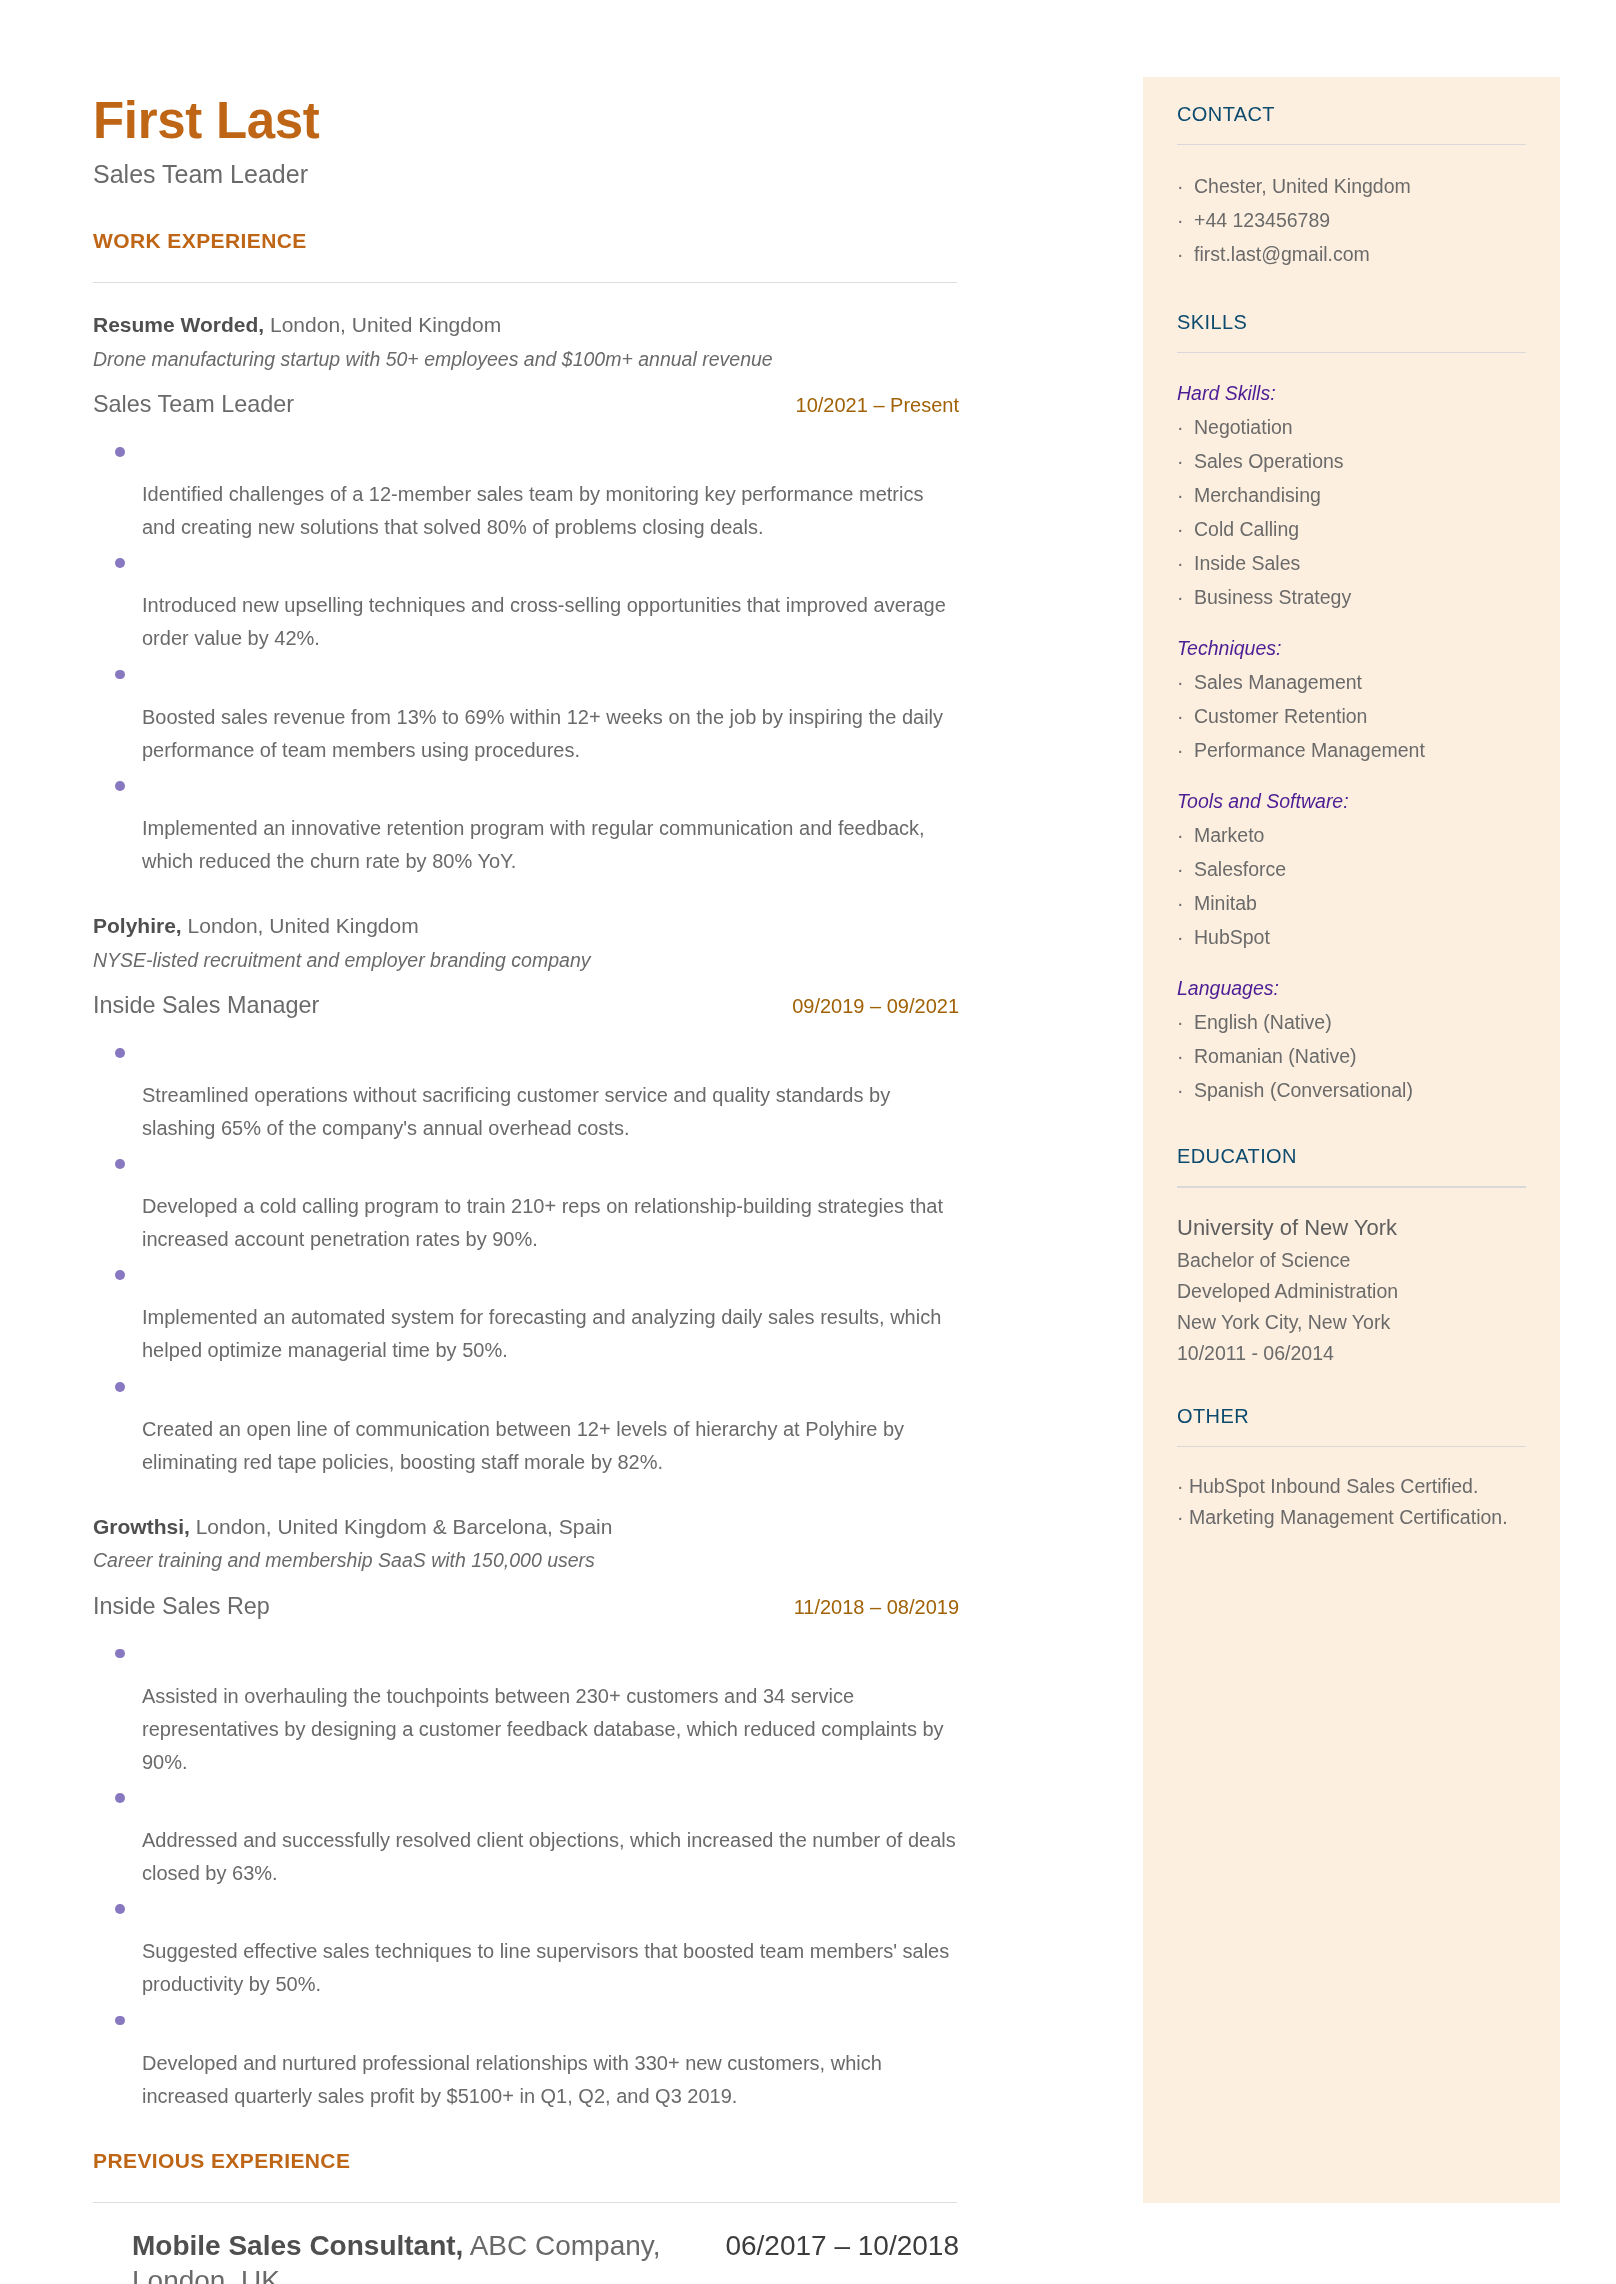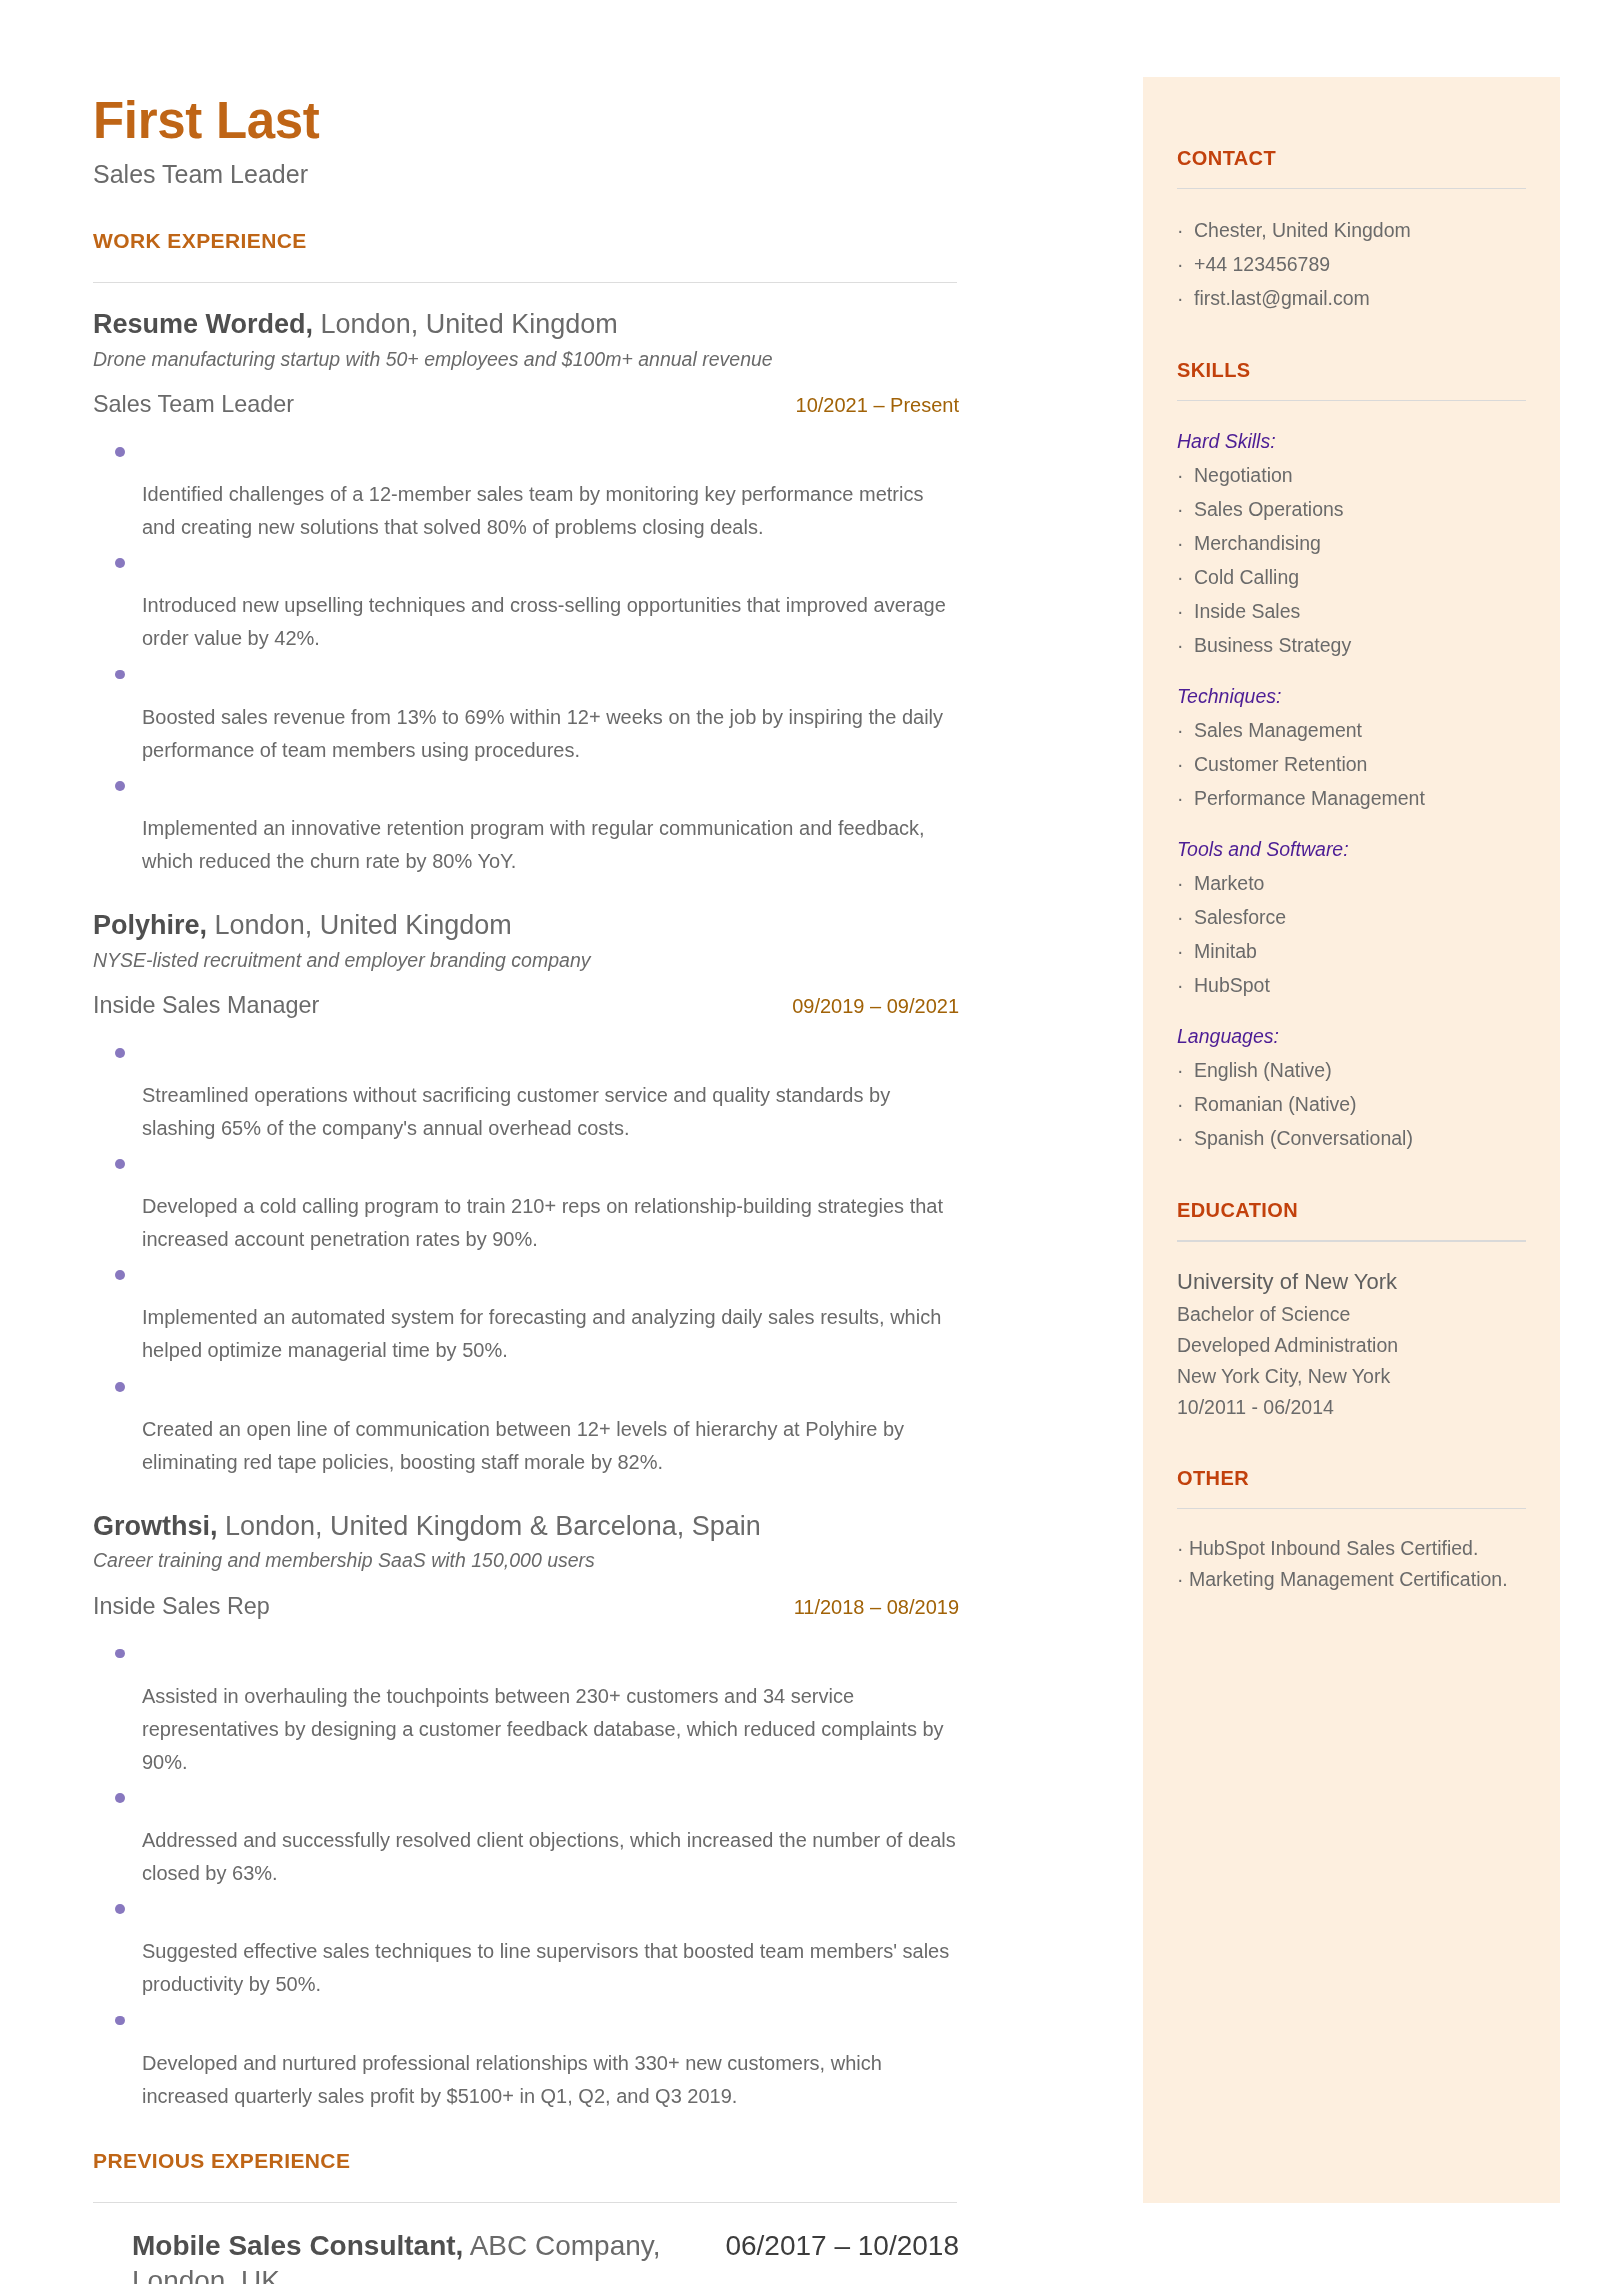--- a/index.html
+++ b/index.html
@@ -29,26 +29,25 @@
     position: absolute;
     left: 1143px;
     top: 77px;
     width: 417px;
     height: 2126px;
     background: #fdefdf;
     padding: 26px 34px 0 34px;
   }
 
   .side-heading {
-    color: #c2410c;
+    color: #0c4a6e;
     font-size: 20px;
-    font-weight: bold;
+    font-weight: normal;
     letter-spacing: 0.4px;
     margin-bottom: 18px;
-    margin-top: 44px;
   }
 
   .side-rule {
     height: 1.3px;
     background: #d9d9d9;
     width: 100%;
     margin-bottom: 23.4px;
   }
 
   .side-block { margin-bottom: 0; }
@@ -131,21 +130,21 @@
     background: #dddddd;
     width: 864px;
     margin-top: 29px;
     margin-bottom: 25px;
   }
 
   .job { margin-bottom: 9px; }
   .job + .job { margin-top: 31px; }
 
   .company {
-    font-size: 27px;
+    font-size: 21px;
     line-height: 33px;
     color: #6a6a6a;
     margin-top: 24px;
   }
   .company b { color: #4f4f4f; font-weight: bold; }
 
   .blurb {
     font-size: 19.5px;
     font-style: italic;
     color: #6a6a6a;

